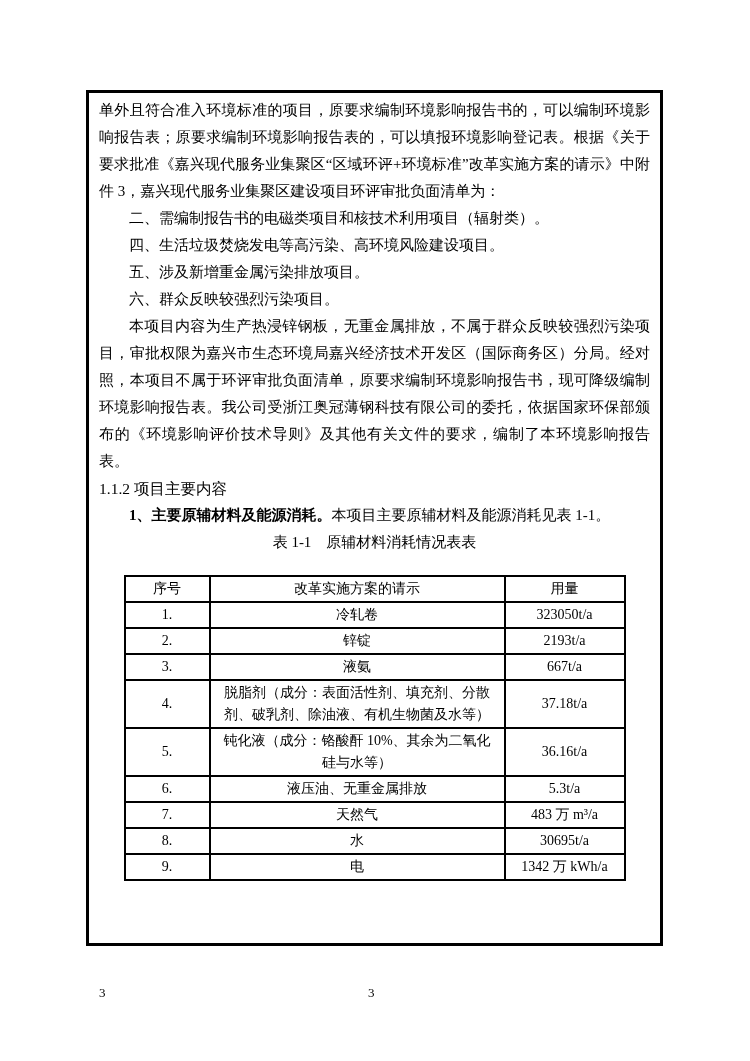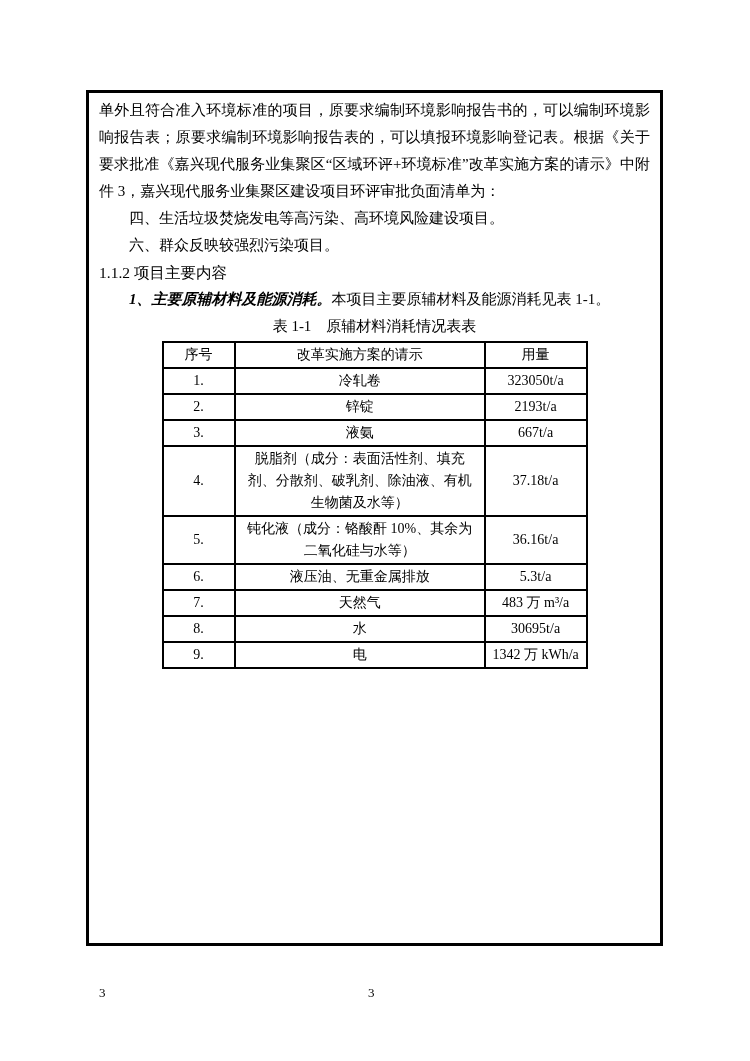--- a/index.html
+++ b/index.html
@@ -47,32 +47,32 @@
     line-height: 27px;
     font-weight: normal;
     margin: 0;
   }
   .lead-line {
     font-size: 15px;
     line-height: 27px;
     text-indent: 2em;
     margin: 0;
   }
-  .lead-bold { font-weight: bold; font-style: italic; }
+  .lead-bold { font-weight: bold; }
   .table-caption {
     font-size: 15px;
     line-height: 27px;
     font-weight: normal;
     text-align: center;
     margin: 0;
   }
   table.materials {
     border-collapse: collapse;
-    width: 426px;
-    margin: 1px auto 0 auto;
+    width: 502px;
+    margin: 19px auto 0 auto;
     table-layout: fixed;
   }
   table.materials td, table.materials th {
     border: 2px solid #000000;
     text-align: center;
     vertical-align: middle;
     font-size: 14px;
     font-weight: normal;
     padding: 1px 6px;
     line-height: 22px;
@@ -91,23 +91,26 @@
 </style>
 </head>
 <body>
 
 <div class="page">
 
   <div class="content-box">
 
     <p class="body-text">单外且符合准入环境标准的项目，原要求编制环境影响报告书的，可以编制环境影响报告表；原要求编制环境影响报告表的，可以填报环境影响登记表。根据《关于要求批准《嘉兴现代服务业集聚区“区域环评+环境标准”改革实施方案的请示》中附件 3，嘉兴现代服务业集聚区建设项目环评审批负面清单为：</p>
 
+    <p class="list-line">二、需编制报告书的电磁类项目和核技术利用项目（辐射类）。</p>
     <p class="list-line">四、生活垃圾焚烧发电等高污染、高环境风险建设项目。</p>
+    <p class="list-line">五、涉及新增重金属污染排放项目。</p>
     <p class="list-line">六、群众反映较强烈污染项目。</p>
 
+    <p class="body-text indent">本项目内容为生产热浸锌钢板，无重金属排放，不属于群众反映较强烈污染项目，审批权限为嘉兴市生态环境局嘉兴经济技术开发区（国际商务区）分局。经对照，本项目不属于环评审批负面清单，原要求编制环境影响报告书，现可降级编制环境影响报告表。我公司受浙江奥冠薄钢科技有限公司的委托，依据国家环保部颁布的《环境影响评价技术导则》及其他有关文件的要求，编制了本环境影响报告表。</p>
 
     <p class="heading">1.1.2 项目主要内容</p>
 
     <p class="lead-line"><span class="lead-bold">1、主要原辅材料及能源消耗。</span><span>本项目主要原辅材料及能源消耗见表 1-1。</span></p>
 
     <p class="table-caption">表 1-1　原辅材料消耗情况表表</p>
 
     <table class="materials">
       <colgroup>
         <col style="width:17%">

